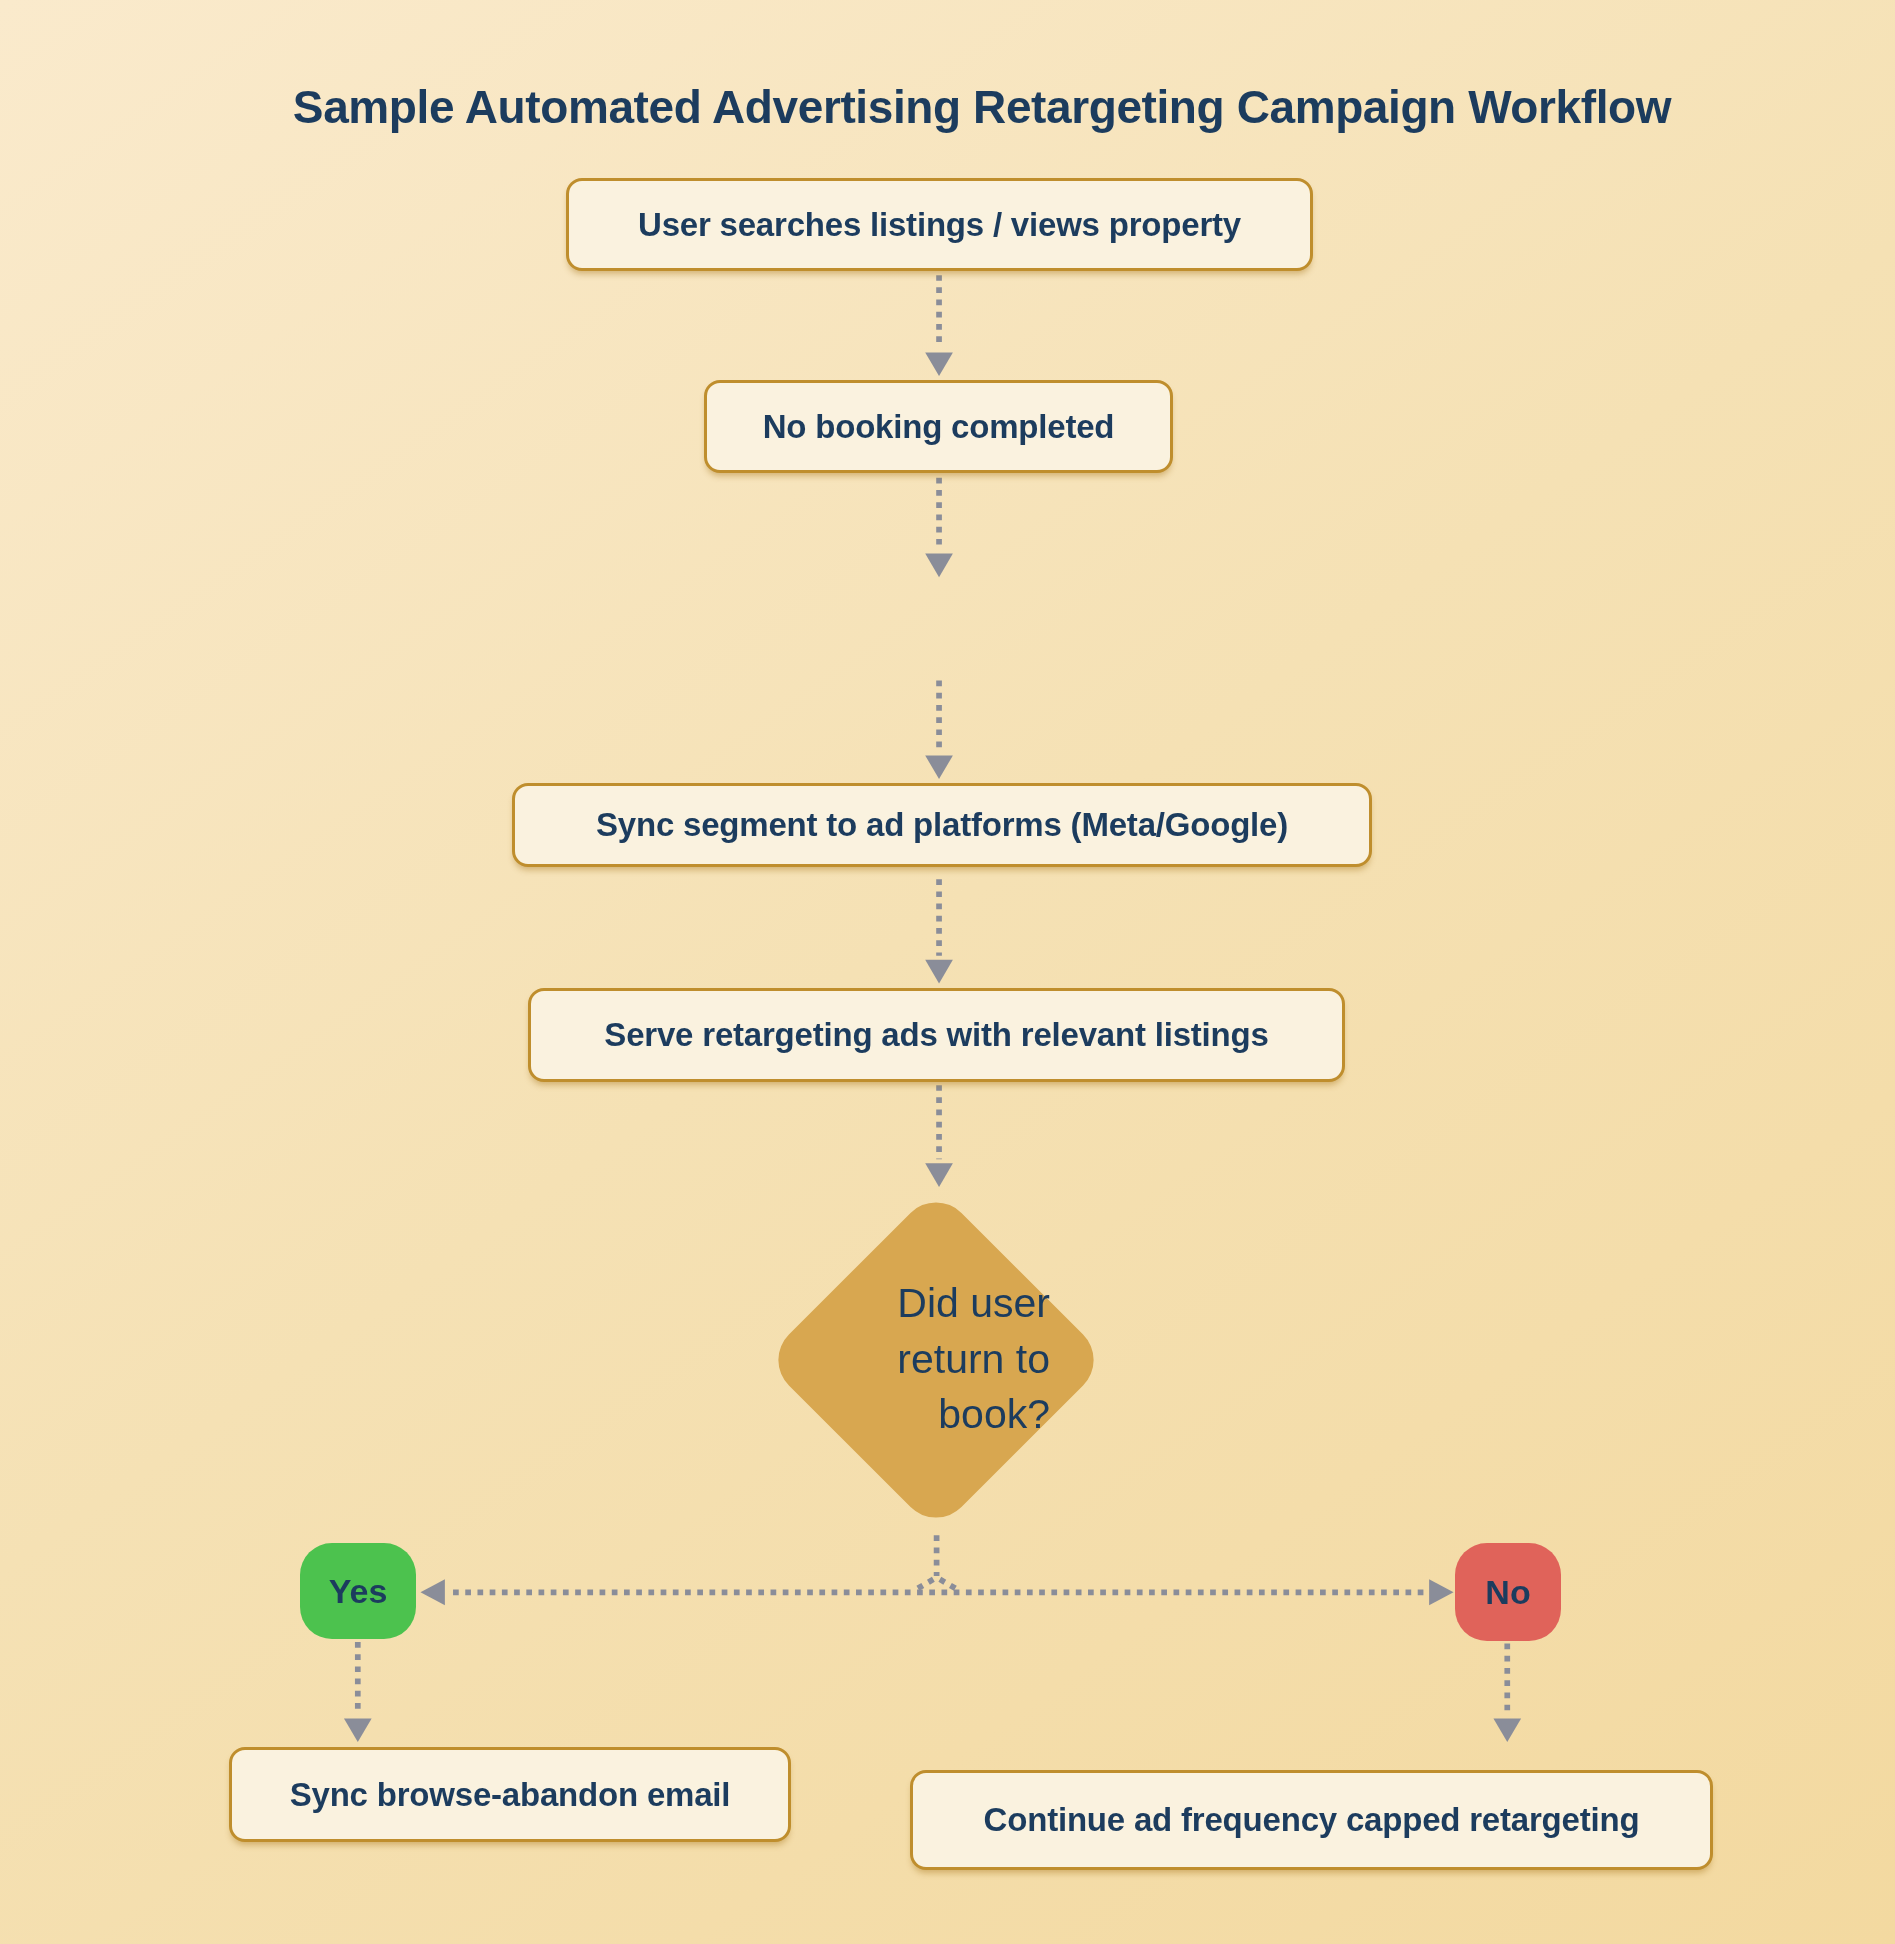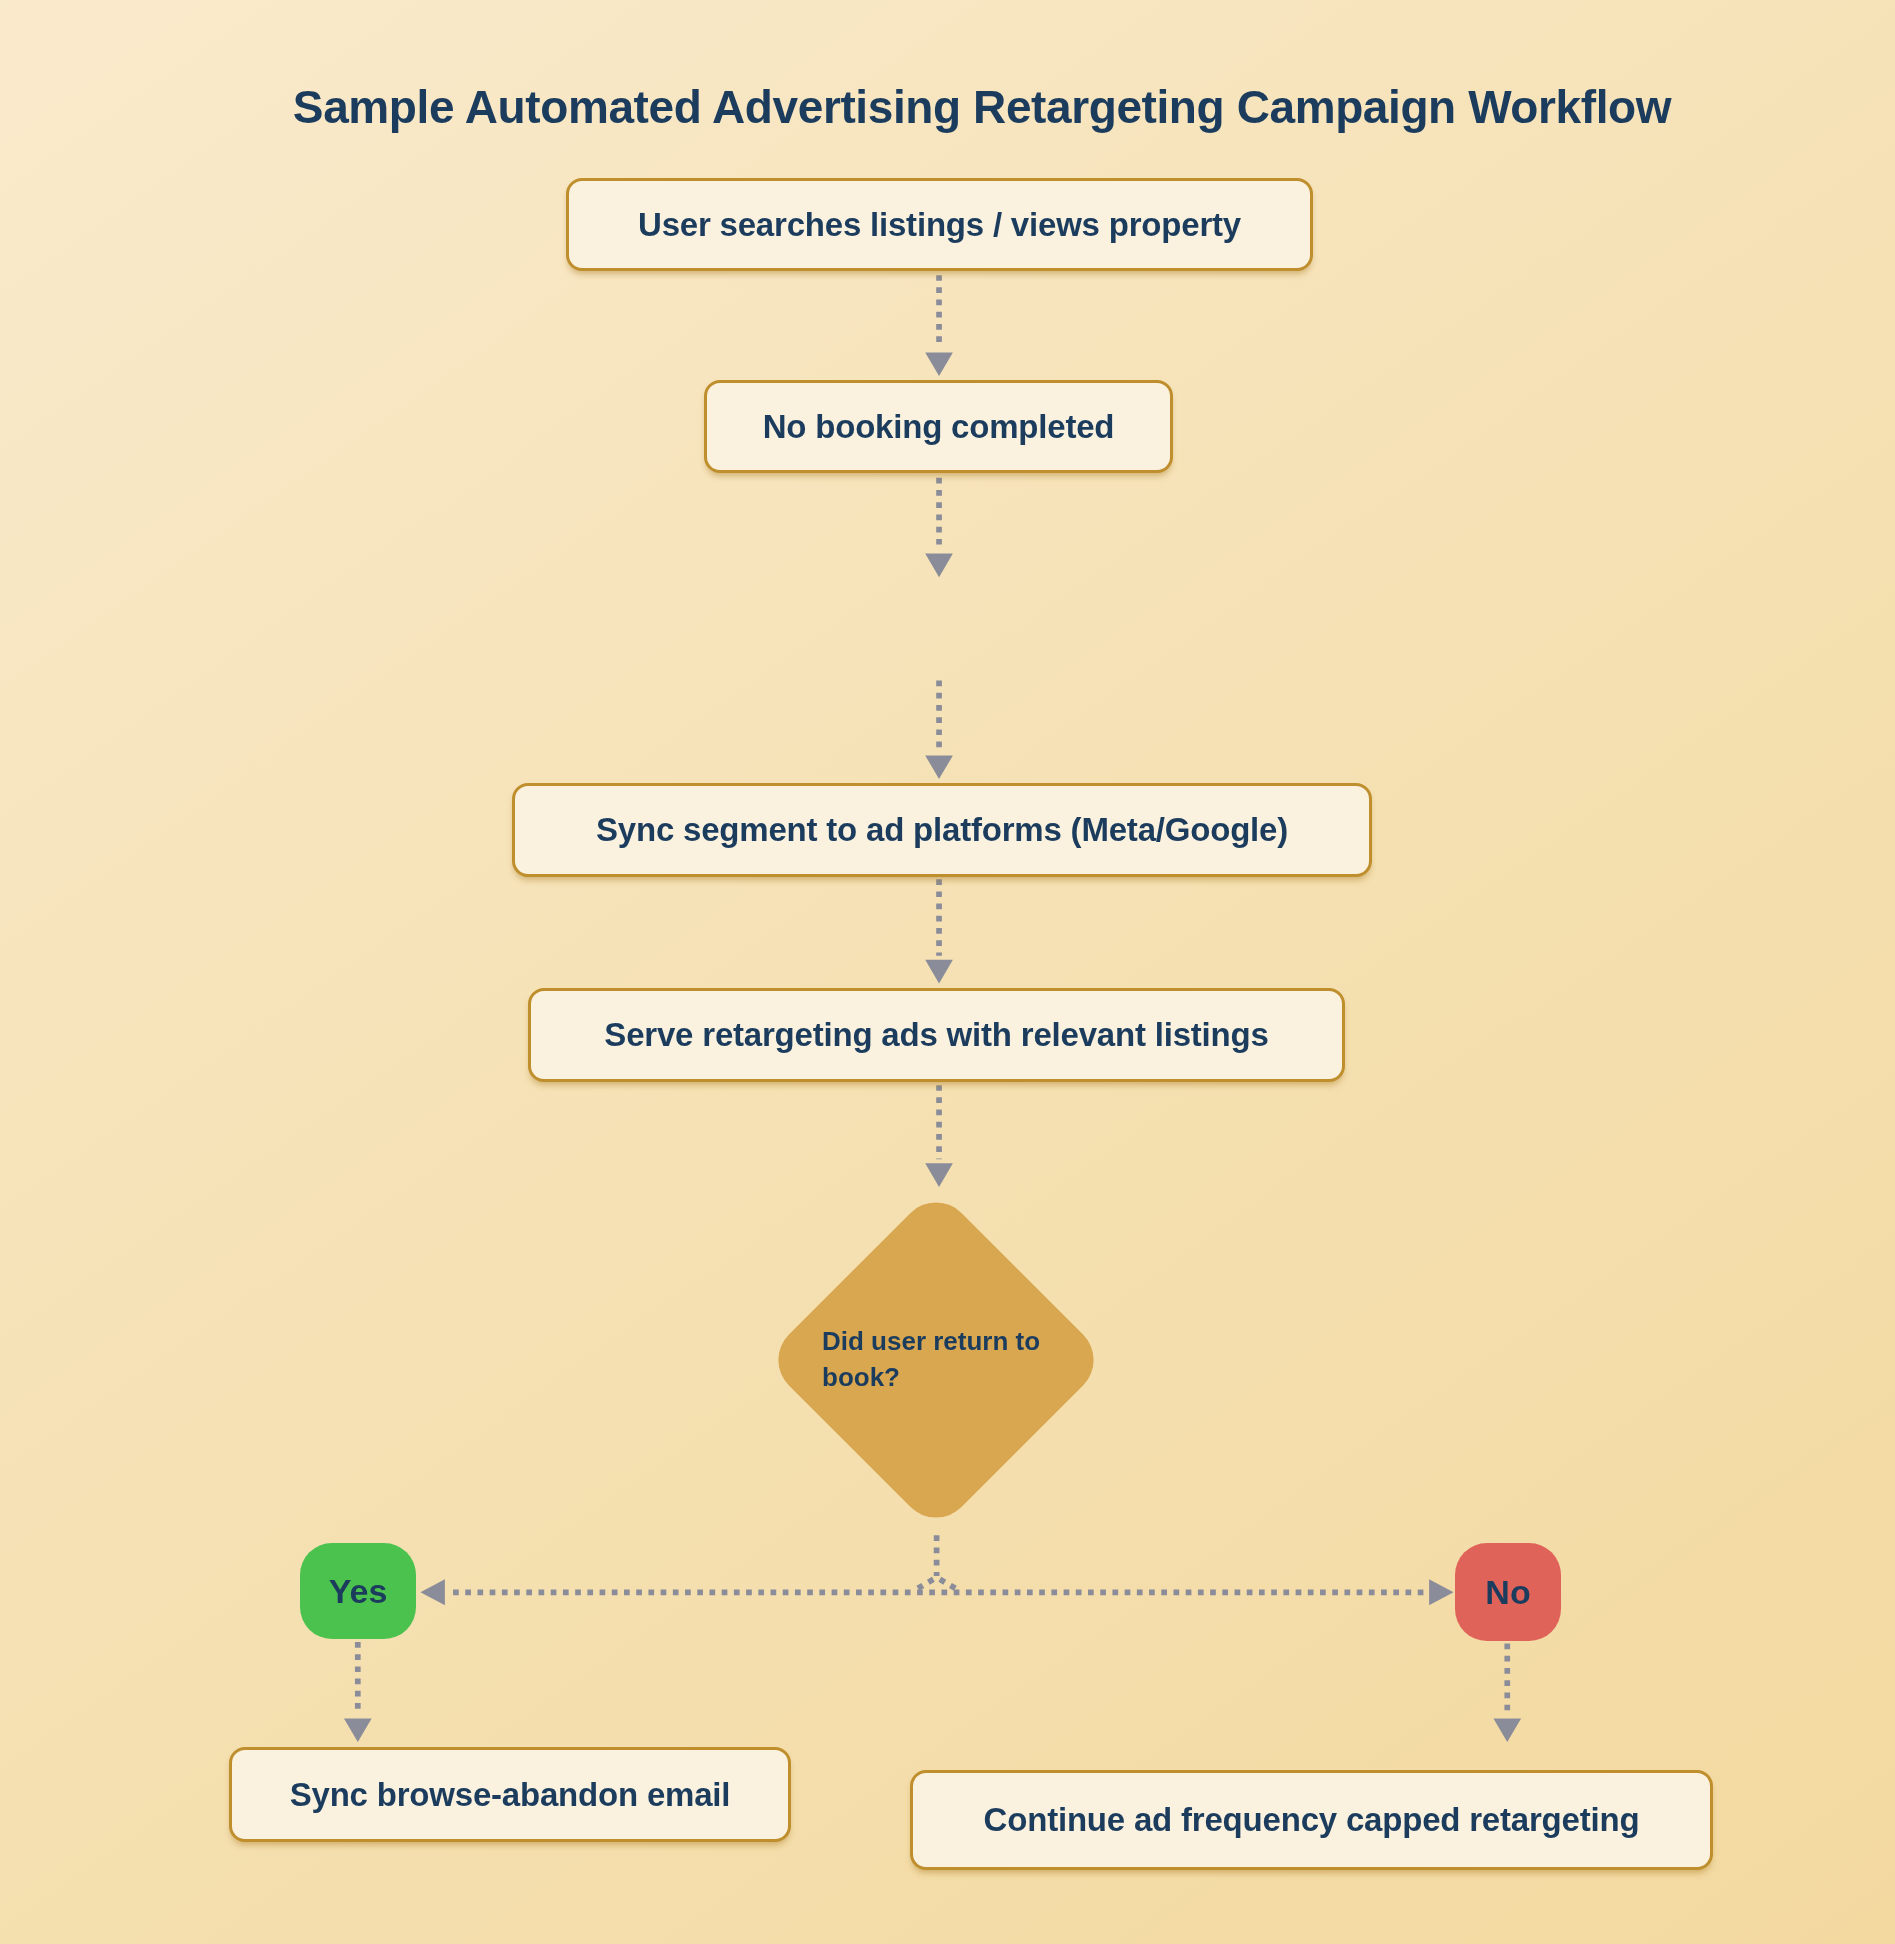--- a/index.html
+++ b/index.html
@@ -38,36 +38,36 @@
     border:3.3px solid var(--node-border);
     border-radius:16px;
     color:var(--text-navy);
     font-size:33px;font-weight:700;letter-spacing:-0.2px;
     text-align:center;
     box-shadow:0 4.9px 6.5px -2.4px rgba(167,118,27,.45);
   }
   #n1{left:566px;top:178px;width:747px;height:93px;}
   #n2{left:704px;top:380px;width:469px;height:93px;}
   #n3{left:622px;top:581px;width:631px;height:95px;}
-  #n4{left:512px;top:783px;width:860px;height:94px;}
+  #n4{left:512px;top:783px;width:860px;height:84px;}
   #n5{left:528px;top:988px;width:817px;height:94px;}
   #o1{left:229px;top:1747px;width:562px;height:95px;}
   #o2{left:910px;top:1770px;width:803px;height:100px;}
   .diamond-shape{
     position:absolute;left:814px;top:1238px;width:244px;height:244px;
     background:var(--diamond-fill);
     border-radius:36px;
     transform:rotate(45deg);
   }
   .diamond-label{
     position:absolute;left:822px;top:1266px;width:228px;height:187px;
     display:flex;align-items:center;justify-content:center;
-    text-align:left;
+    text-align:right;
     color:var(--text-navy);
-    font-size:26px;font-weight:700;line-height:1.35;
+    font-size:41px;font-weight:400;line-height:1.35;
   }
   .pill{
     position:absolute;
     display:flex;align-items:center;justify-content:center;
     border-radius:32px;
     color:var(--text-navy);
     font-size:34px;font-weight:700;
   }
   #yes{left:300px;top:1543px;width:116px;height:96px;background:var(--yes-green);}
   #no{left:1455px;top:1543px;width:106px;height:98px;background:var(--no-red);}

